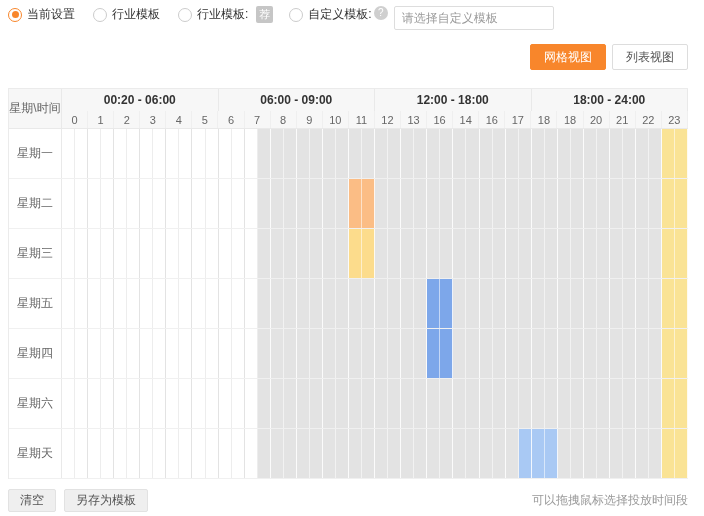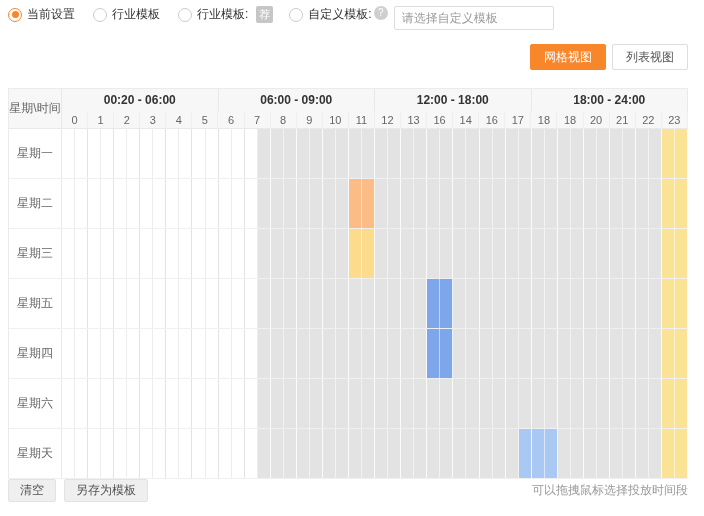--- a/index.html
+++ b/index.html
@@ -53,21 +53,21 @@
   .day-row { display:flex; height:50px; border-bottom:1px solid #f0f0f0; }
   .day-label { width:53px; background:#fff; color:#666; display:flex; align-items:center;
                justify-content:center; border-right:1px solid #e9e9e9; flex:none; }
   .cells { flex:1; display:flex; }
   .cell { flex:1 1 0; height:100%; border-right:1px solid #ededed; }
   .cell.hb { border-right-color:#e3e3e3; }
   .cell.filled { border-right-color:rgba(255,255,255,0.55); }
   .cell.filled.hb { border-right-color:rgba(255,255,255,0.85); }
 
   
-  .footer { display:flex; align-items:center; width:680px; }
+  .footer { display:flex; align-items:center; margin-top:10px; width:680px; }
   .fbtn { height:23px; padding:0 11px; background:#efefef; border:1px solid #e2e2e2;
           border-radius:2px; color:#555; font-size:12px; cursor:pointer; margin-right:8px;
           font-family:"Liberation Sans", sans-serif; }
   .hint { margin-left:auto; color:#999; font-size:12px; }
 </style>
 </head>
 <body>
 
 <div class="page">
 

